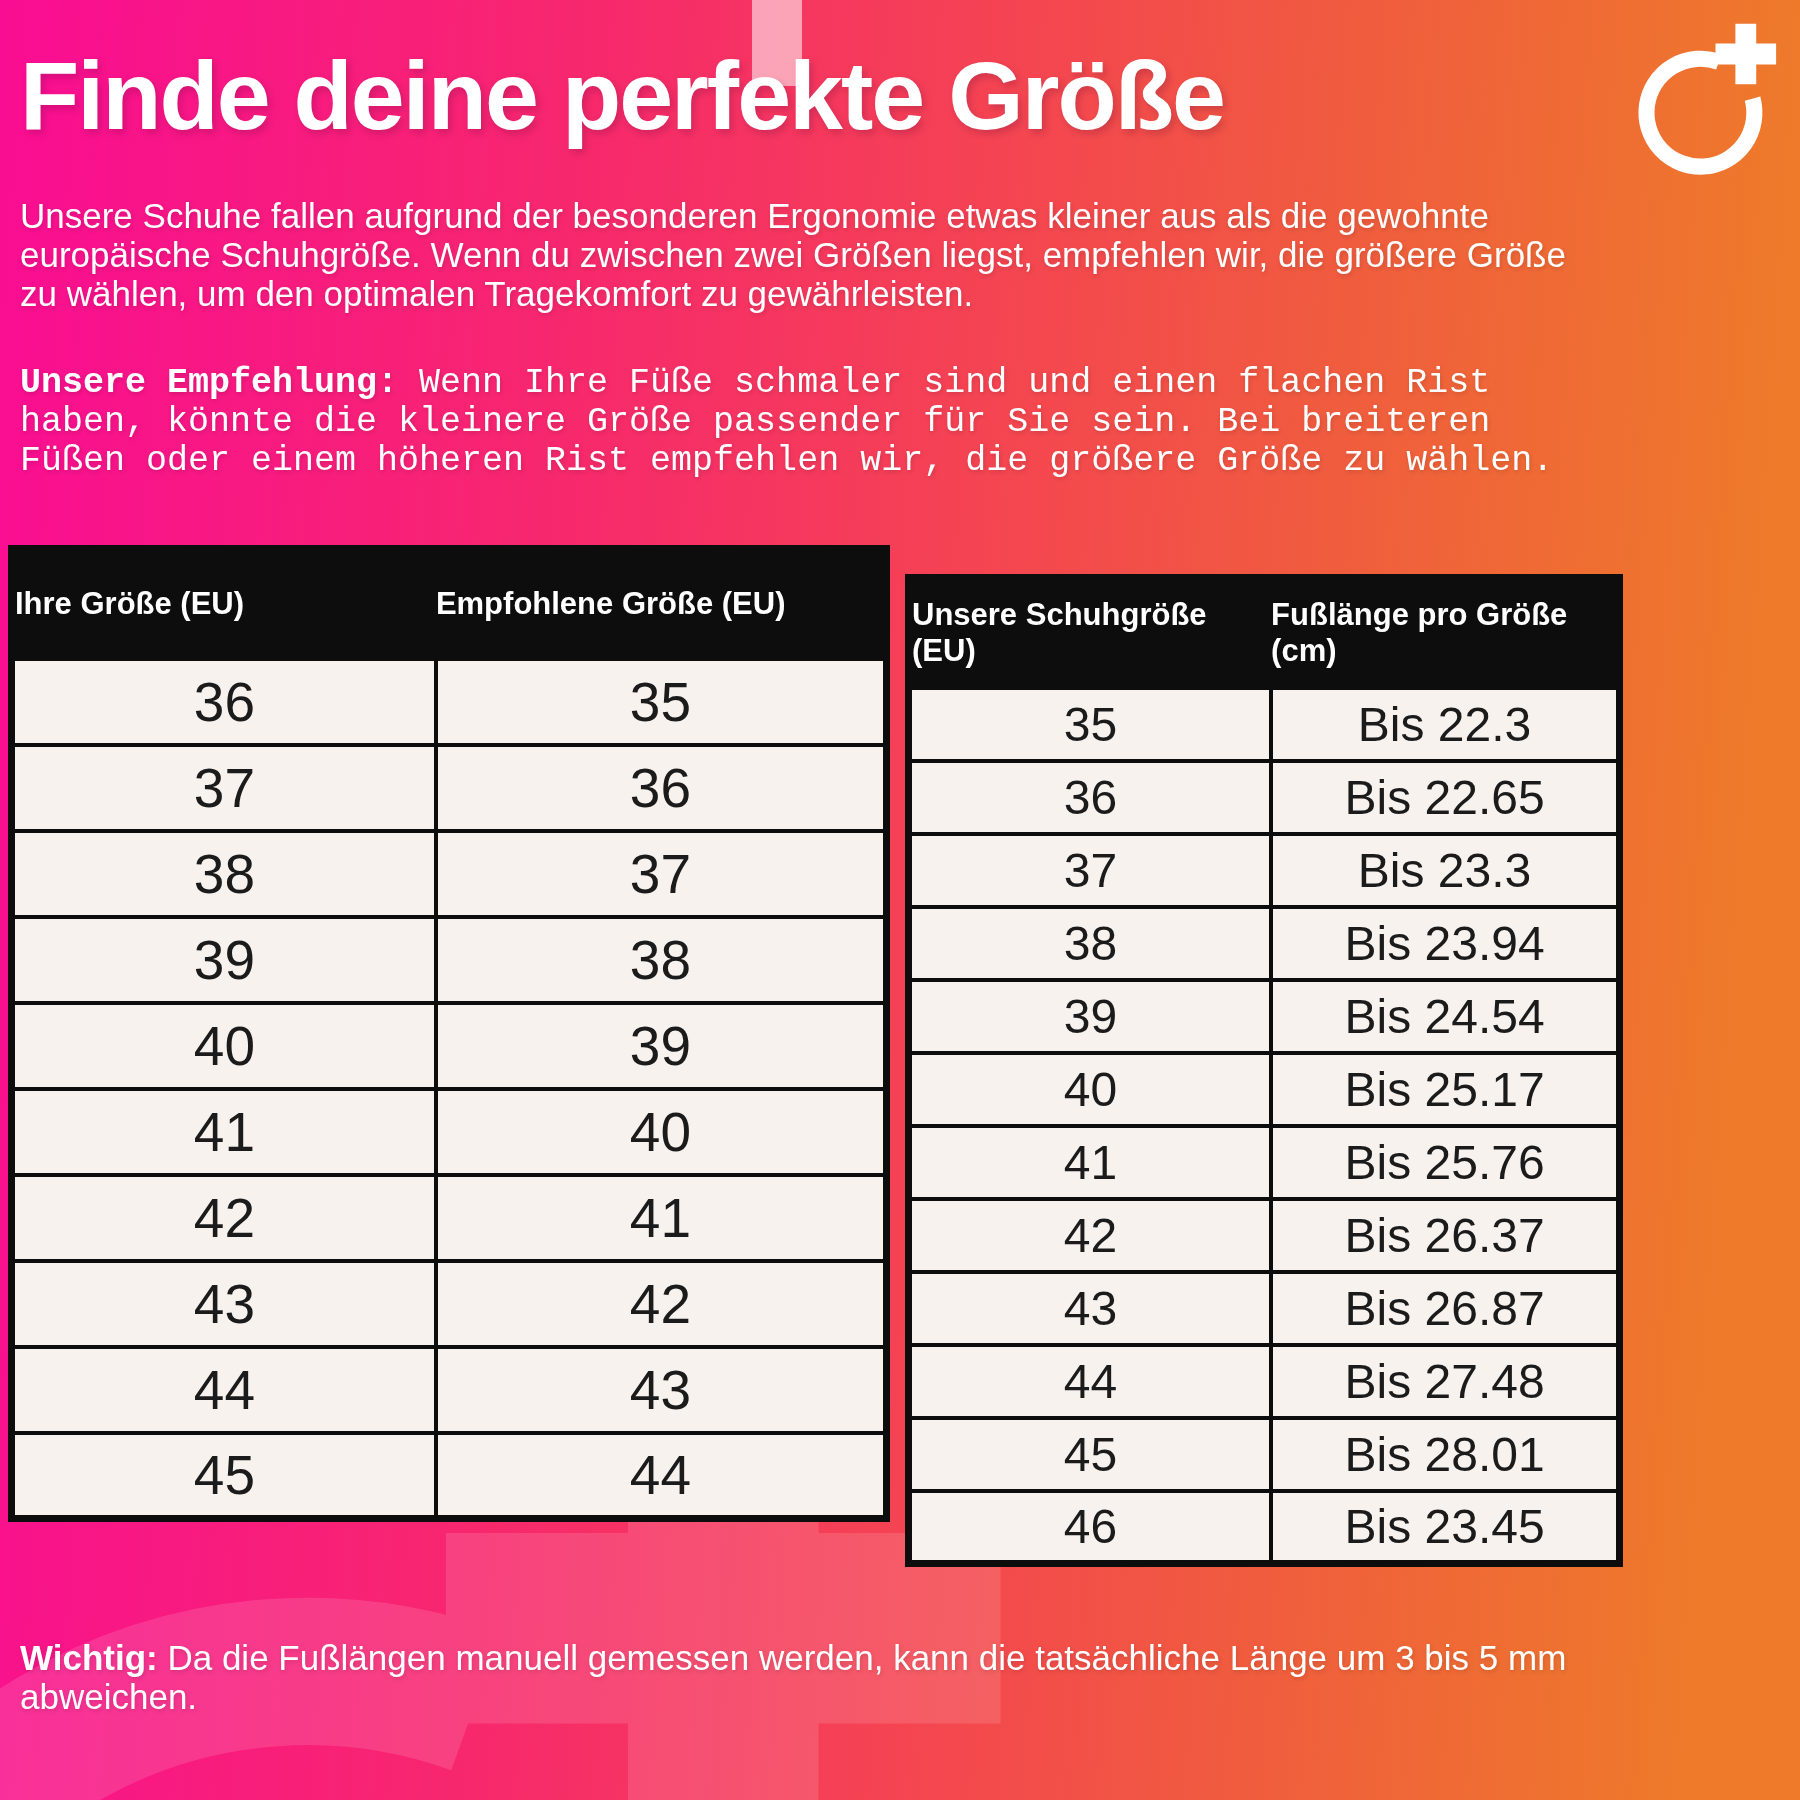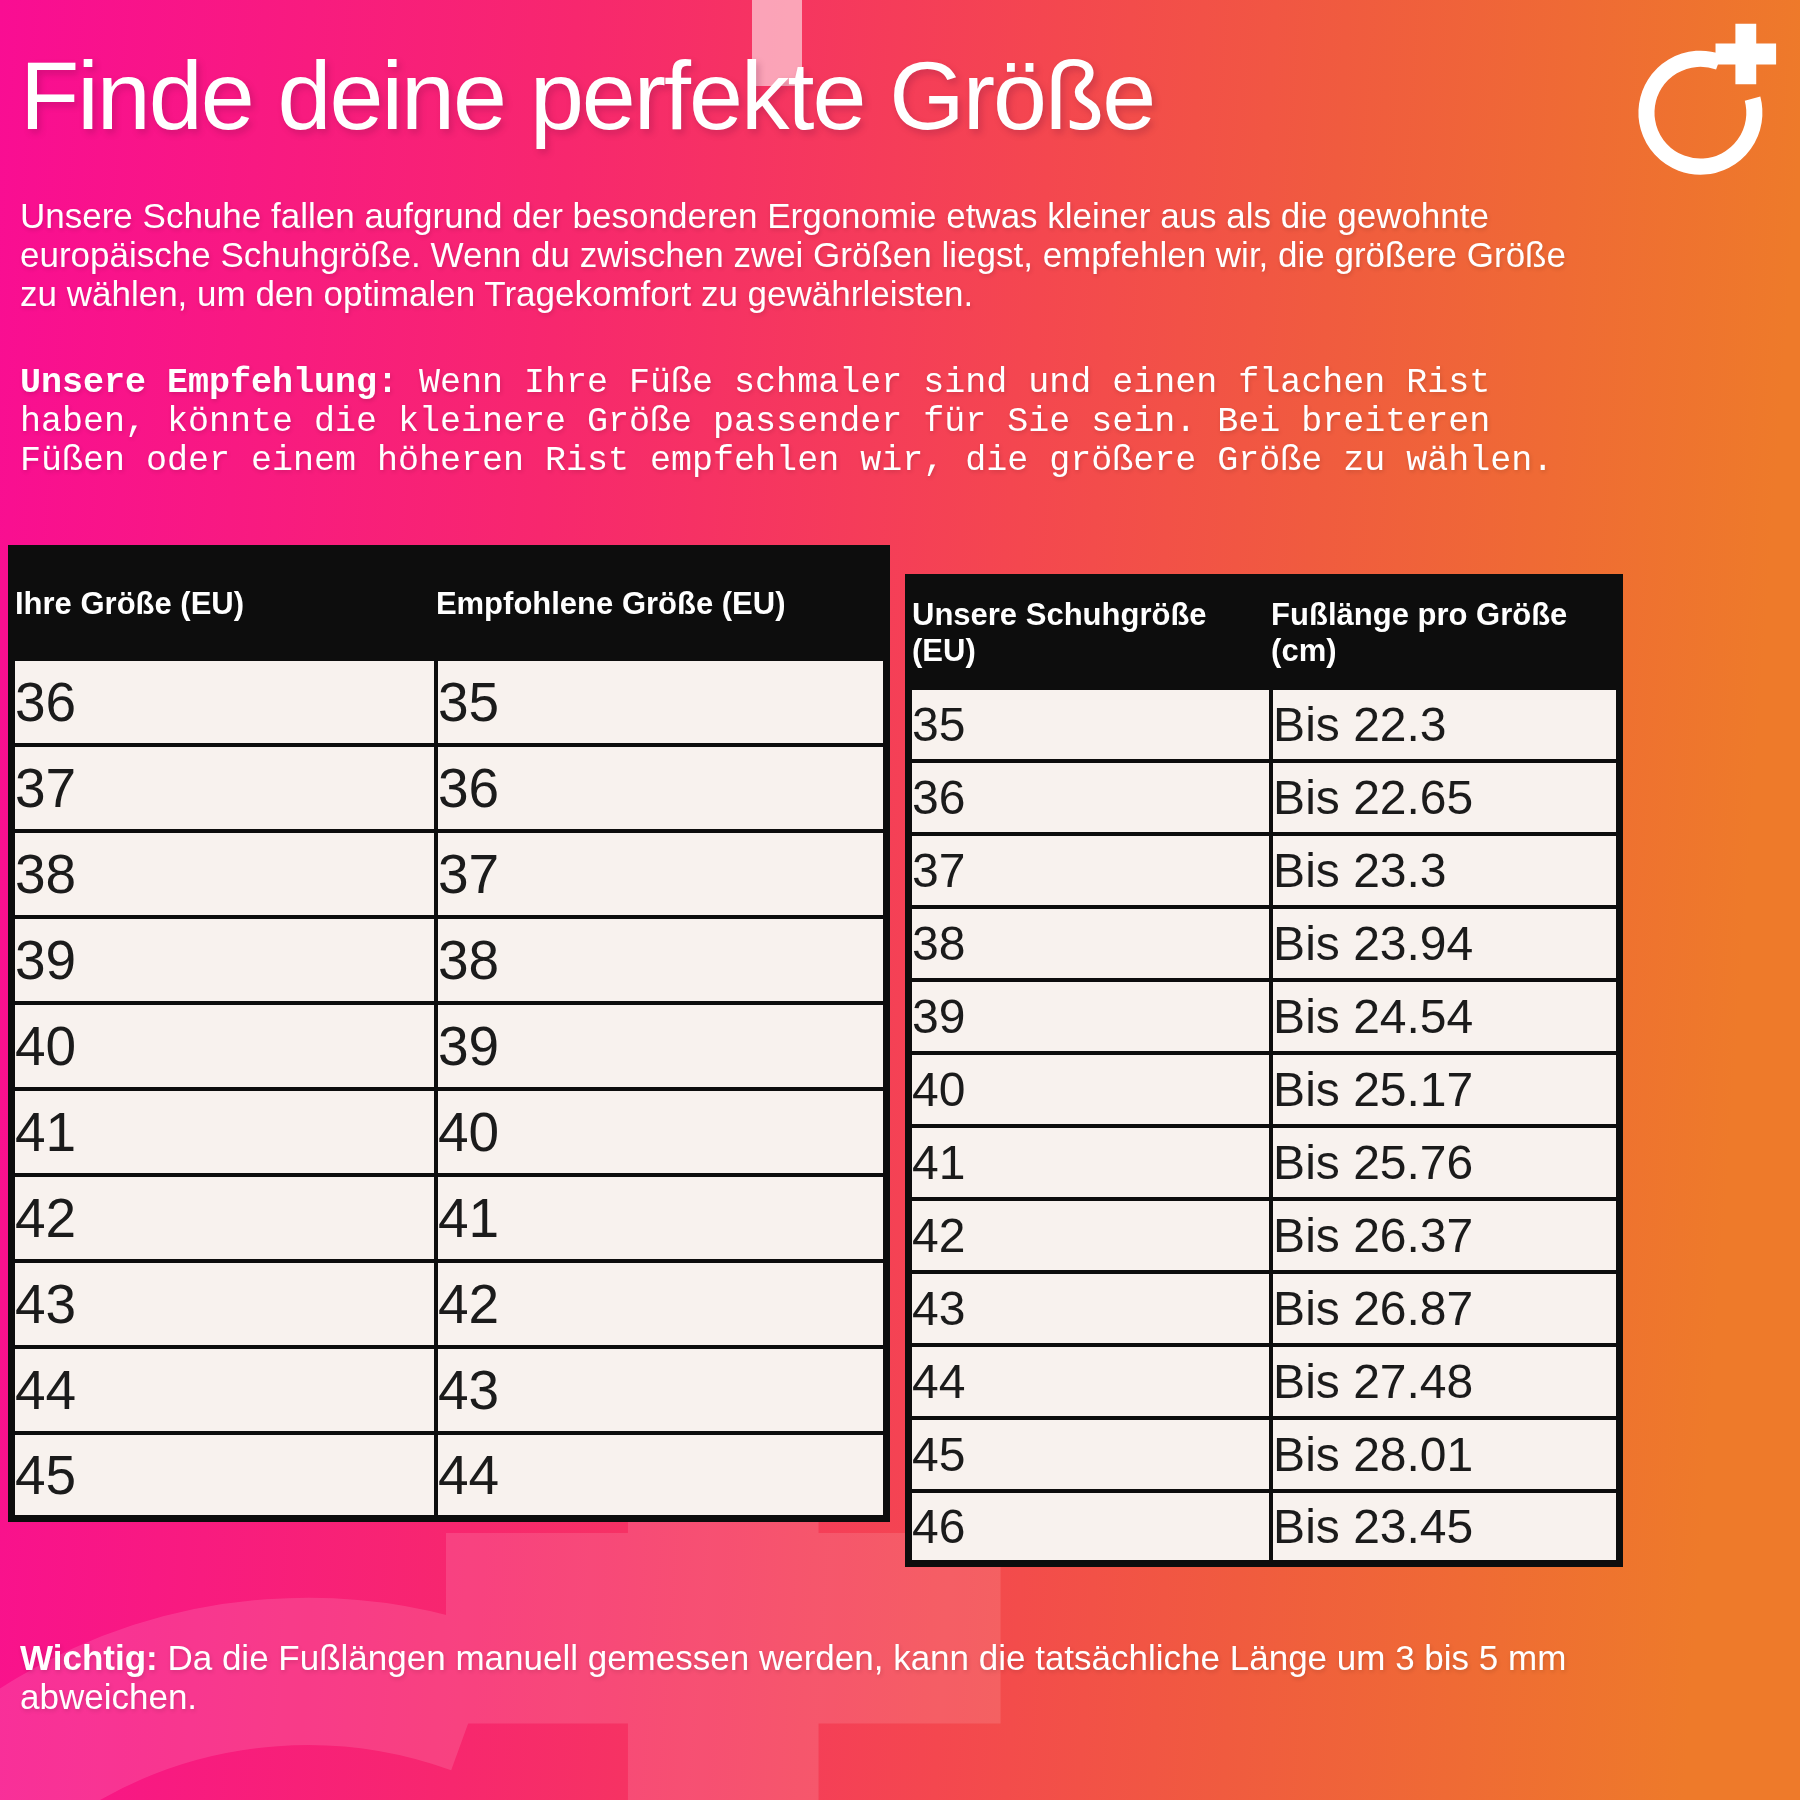--- a/index.html
+++ b/index.html
@@ -27,21 +27,21 @@
     left: -282px; top: 1299px;
     width: 1300px; height: 1473px;
     opacity: 0.12;
   }
   
   .page-title {
     position: absolute;
     left: 20px; top: 42px;
     font-size: 97px;
     line-height: 1.12;
-    font-weight: 400;
+    font-weight: 700;
     letter-spacing: -2px;
     text-shadow: 3px 4px 7px rgba(80,10,50,0.22);
     white-space: nowrap;
   }
   .brand-logo {
     position: absolute;
     right: 22px; top: 18px;
     width: 142px; height: 161px;
   }
   
@@ -70,20 +70,21 @@
     color: #ffffff;
     font-weight: 800;
     font-size: 31px;
     text-align: left;
     vertical-align: middle;
     height: 110px;
   }
   td {
     border: 4px solid #0d0d0d;
     color: #1b1b1b;
+    text-align: center;
     vertical-align: middle;
     font-weight: 500;
   }
   .t-left  { left: 8px;   top: 545px; width: 882px; }
   .t-left td  { height: 86px; font-size: 55px; }
   .t-left .col-a { width: 48.5%; }
   .t-right { left: 905px; top: 574px; width: 718px; }
   .t-right td { height: 73px; font-size: 48px; }
   .t-right .col-a { width: 51%; }
 </style>

